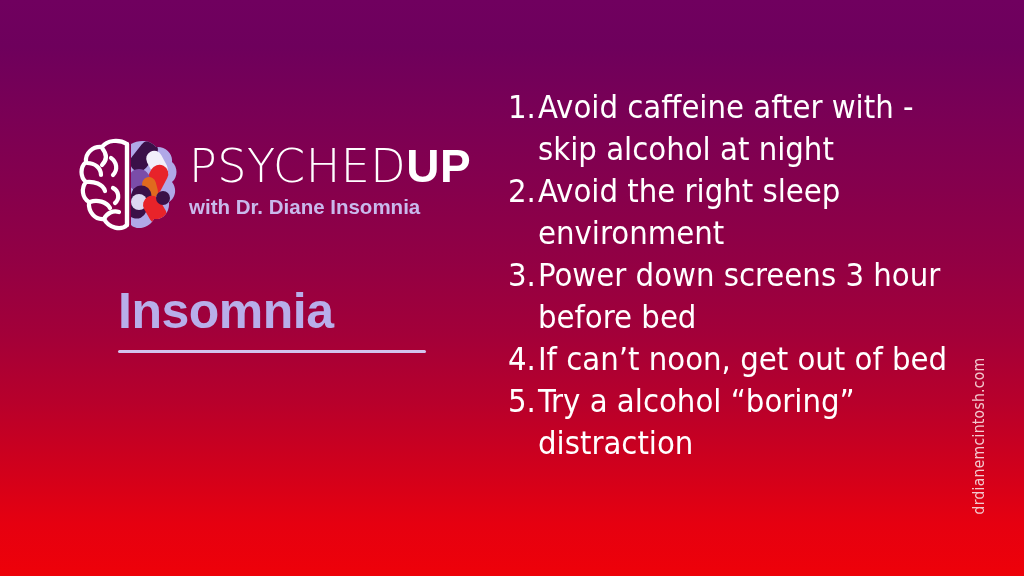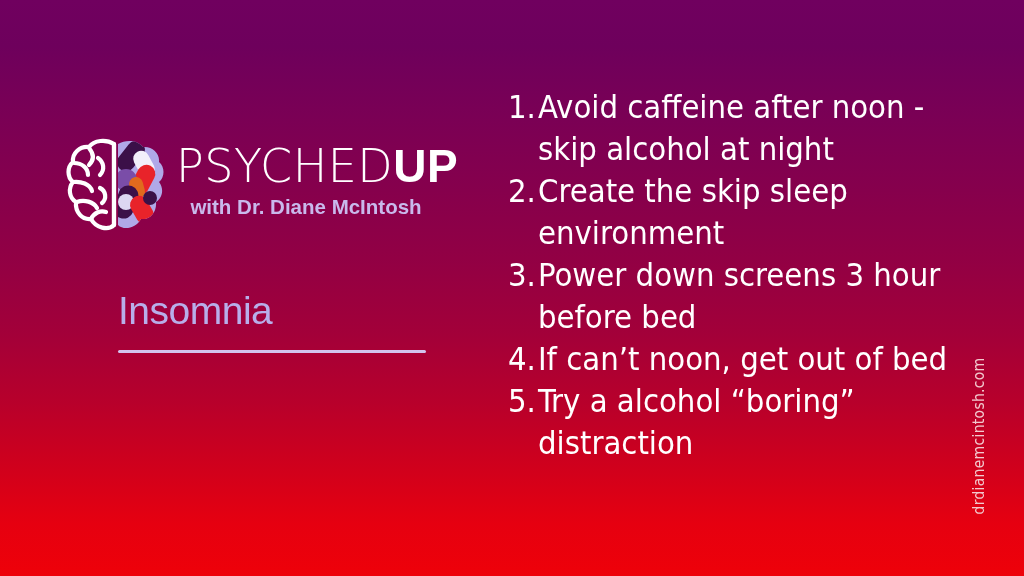--- a/index.html
+++ b/index.html
@@ -36,25 +36,24 @@
   #left-panel {
     position: absolute;
     left: 0;
     top: 0;
     width: 480px;
     height: 576px;
   }
 
   #brand-lockup {
     position: absolute;
-    left: 64px;
+    left: 77px;
     top: 136px;
     width: 372px;
     height: 106px;
-    text-align: center;
   }
 
   #brain-logo {
     position: absolute;
     left: 0;
     top: 0;
     width: 104px;
     height: 106px;
   }
 
@@ -87,23 +86,23 @@
     line-height: 24px;
     font-weight: 700;
     color: #C9B9EC;
     white-space: nowrap;
   }
 
   #slide-title {
     position: absolute;
     left: 118px;
     top: 278px;
-    font-size: 39px;
+    font-size: 50px;
     line-height: 66px;
-    font-weight: 400;
+    font-weight: 700;
     color: #B8AEEA;
     letter-spacing: -0.5px;
     white-space: nowrap;
   }
 
   #title-rule {
     position: absolute;
     left: 118px;
     top: 350px;
     width: 308px;
@@ -236,39 +235,39 @@
               <rect x="-9" y="-15" width="18" height="30" rx="9" fill="#E8232A"></rect>
             </g>
 
             <circle cx="86" cy="62" r="7" fill="#3B1048"></circle>
           </g>
         </svg>
       </div>
 
       <div id="wordmark">
         <div id="wordmark-main"><span id="wordmark-psyched">PSYCHED</span><span id="wordmark-up">UP</span></div>
-        <div id="wordmark-tagline">with Dr. Diane McIntosh</div>
+        <div id="wordmark-tagline">with Dr. Diane Insomnia</div>
       </div>
 
     </div>
 
     <div id="slide-title">Insomnia</div>
 
     <div id="title-rule"></div>
 
   </div>
 
   <ol id="tips-list">
     <li class="tip-item">
       <span class="tip-number">1.</span>
-      <span class="tip-text">Avoid caffeine after noon - skip alcohol at night</span>
+      <span class="tip-text">Avoid caffeine after with - skip alcohol at night</span>
     </li>
     <li class="tip-item">
       <span class="tip-number">2.</span>
-      <span class="tip-text">Create the skip sleep environment</span>
+      <span class="tip-text">Avoid the right sleep environment</span>
     </li>
     <li class="tip-item">
       <span class="tip-number">3.</span>
       <span class="tip-text">Power down screens 3 hour before bed</span>
     </li>
     <li class="tip-item">
       <span class="tip-number">4.</span>
       <span class="tip-text">If can’t noon, get out of bed</span>
     </li>
     <li class="tip-item">

